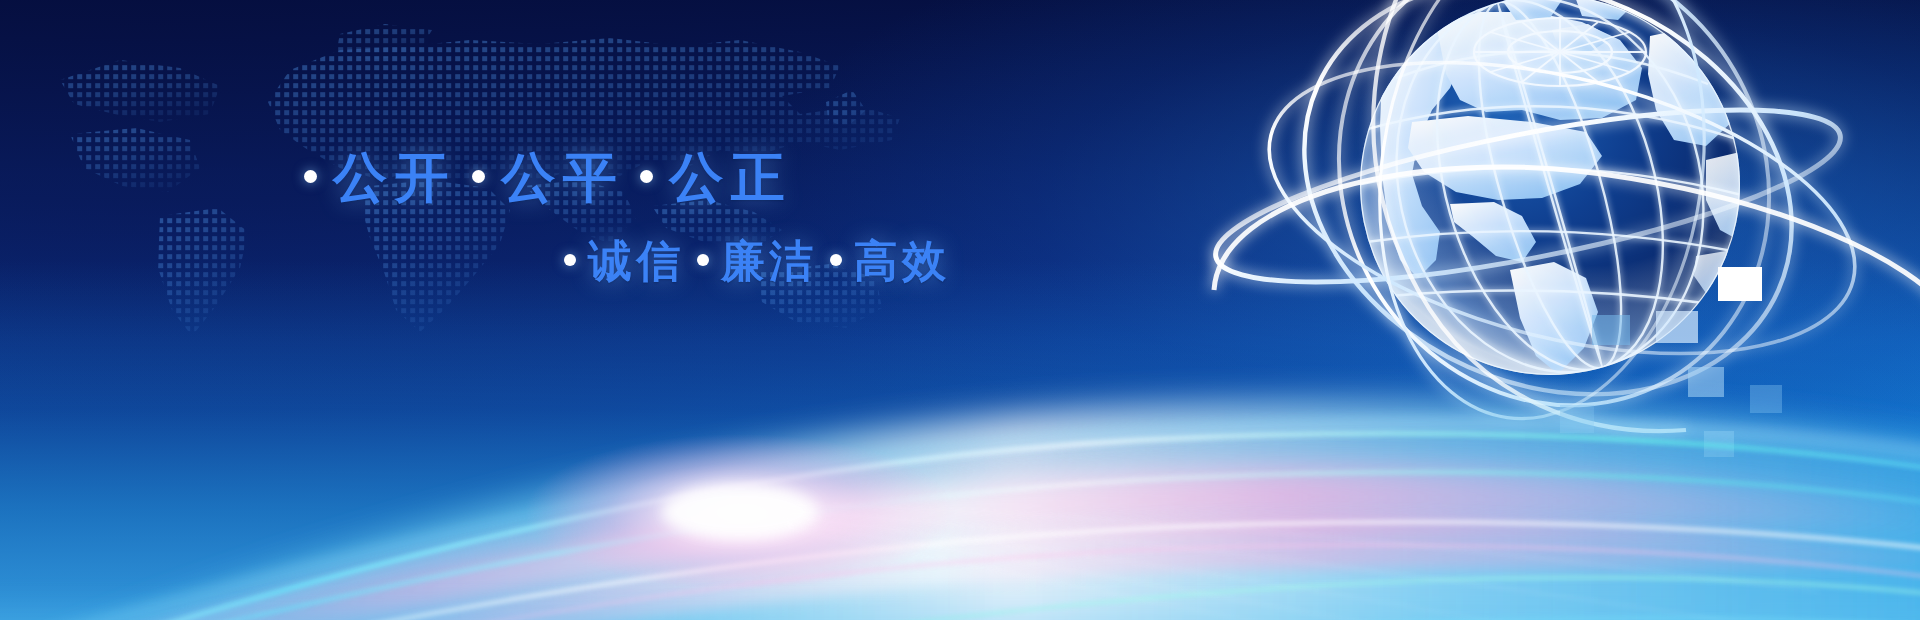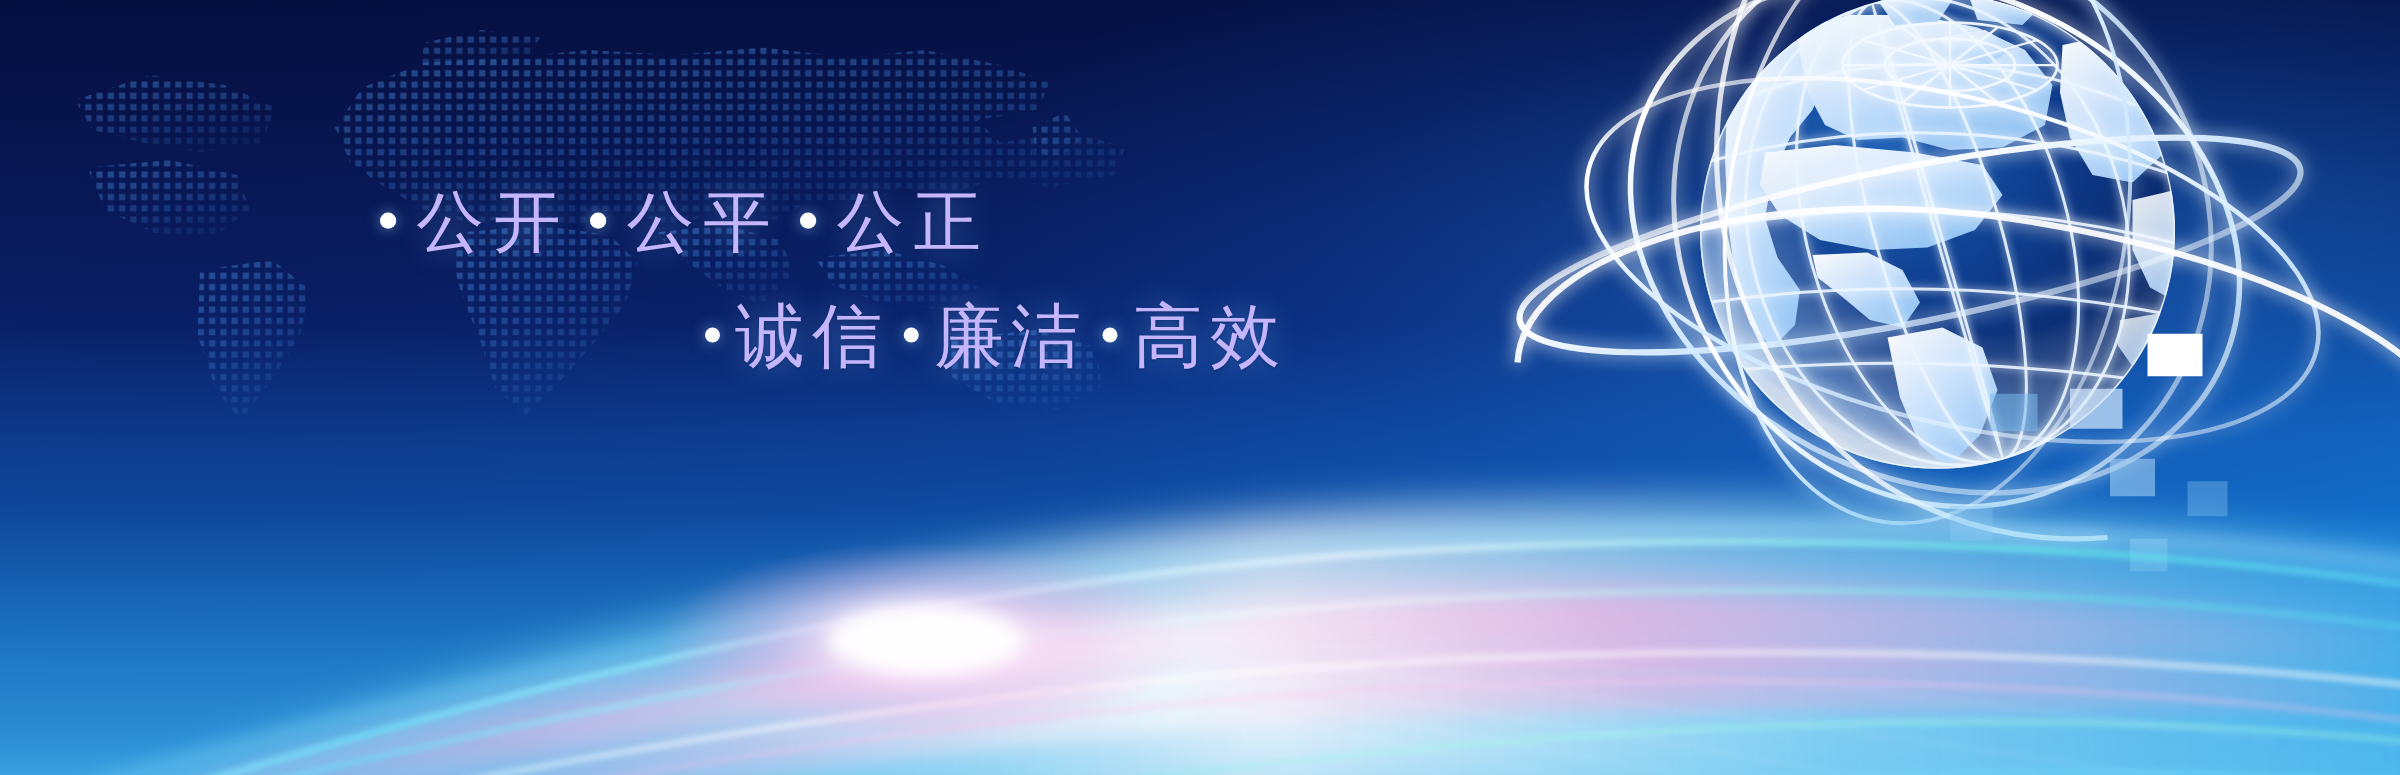--- a/index.html
+++ b/index.html
@@ -58,28 +58,28 @@
   #swoosh svg{width:100%;height:100%;display:block;overflow:visible;}
 
   
   #slogan{
     position:absolute;
     left:0; top:0; width:1150px; height:400px;
     pointer-events:none;
   }
   .sl-line{
     position:absolute;
-    color:#c4b5fd;
+    color:#3b82f6;
     white-space:nowrap;
-    font-weight:400;
+    font-weight:700;
     letter-spacing:.02em;
     text-shadow:0 0 22px rgba(120,190,255,.45), 0 1px 2px rgba(0,20,70,.55);
   }
   #line1{ left:288px; top:142px; font-size:54px; }
-  #line2{ left:552px; top:232px; font-size:56px; }
+  #line2{ left:552px; top:232px; font-size:44px; }
 
   .sl-line .dot{
     display:inline-block;
     vertical-align:middle;
     width:13px;height:13px;
     border-radius:50%;
     background:#ffffff;
     margin:0 16px 10px 16px;
     box-shadow:0 0 12px rgba(150,210,255,.6);
   }

